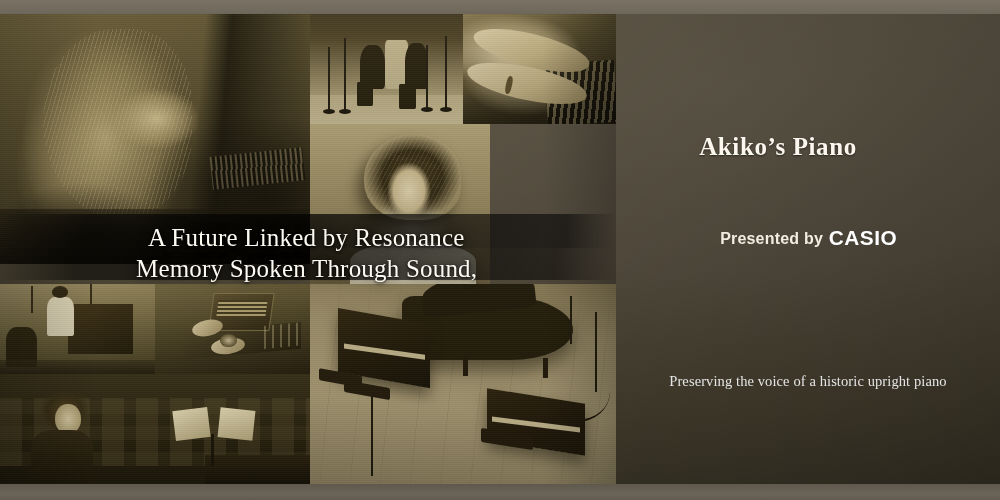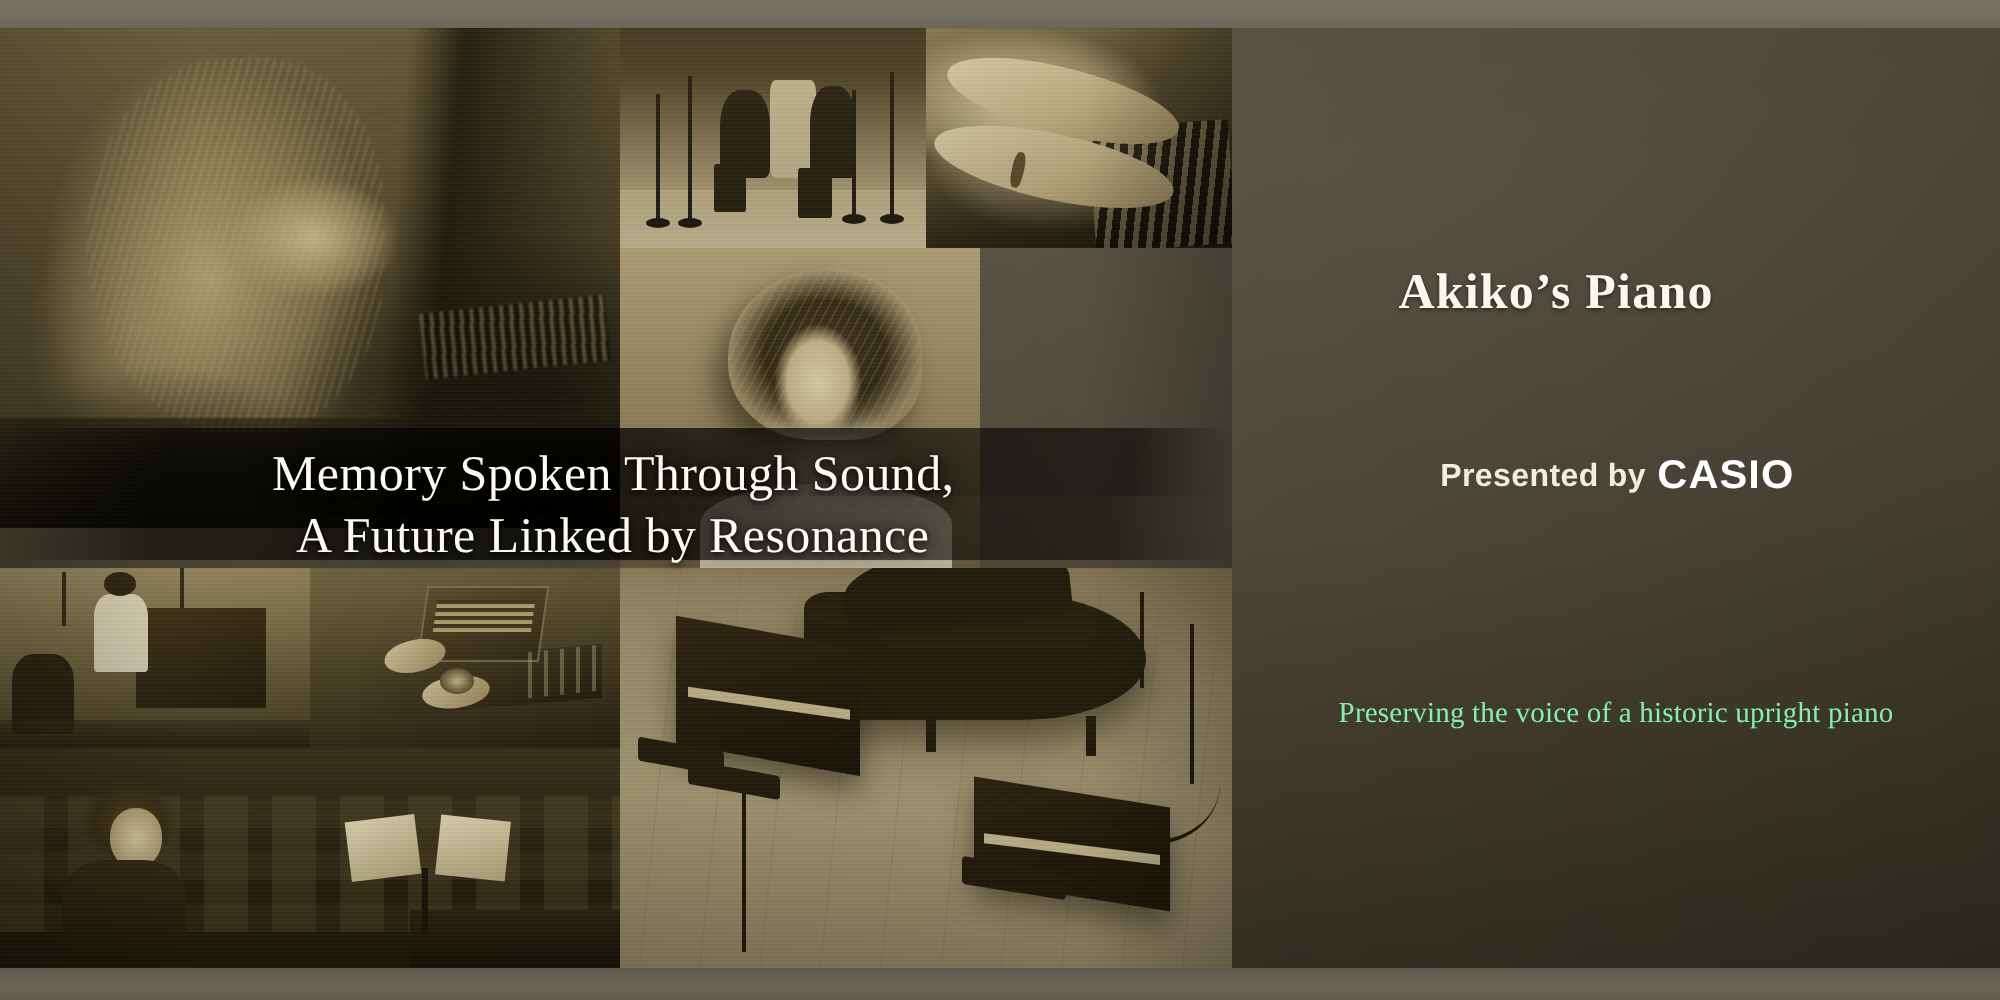--- a/index.html
+++ b/index.html
@@ -394,25 +394,26 @@
     font-size:20px;
     font-weight:bold;
     letter-spacing:.5px;
     transform:scaleX(1.04);
   }
   .tagline{
     position:absolute;left:0;top:332px;width:384px;text-align:center;
   }
   .tagline span{
     display:block;
-    color:#86efac;
+    color:#e5e5e5;
     font-family:"Liberation Serif",serif;
     font-size:14.5px;
     line-height:23px;
     letter-spacing:.1px;
+    margin-top:24px;
   }
 </style>
 </head>
 <body>
 
 <div class="banner">
 
   <div class="bg-base"></div>
   <div class="bg-darken"></div>
 
@@ -513,22 +514,22 @@
         <div class="post"></div>
       </div>
     </div>
 
     <div class="collage-shade"></div>
   </div>
 
   <div class="hl-scrim"></div>
   <div class="hl-scrim2"></div>
   <div class="headline">
+    <span class="hl hl2">A Future Linked by Resonance</span>
     <span class="hl hl1">Memory Spoken Through Sound,</span>
-    <span class="hl hl2">A Future Linked by Resonance</span>
   </div>
 
   <div class="right">
 
     <div class="title-block">
       <span class="title1">Akiko’s Piano</span>
     </div>
 
     <div class="presented">
       <span class="presented-by">Presented by</span>

